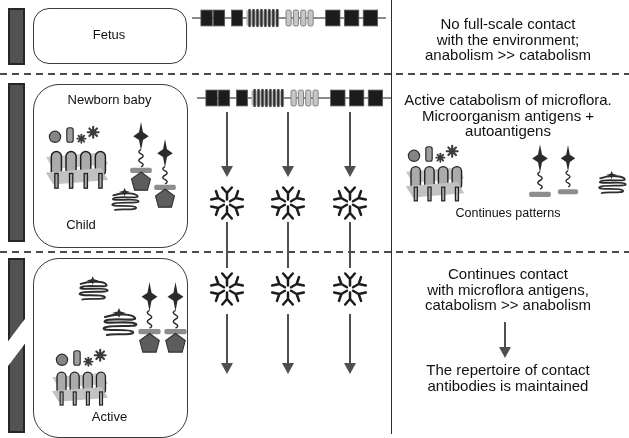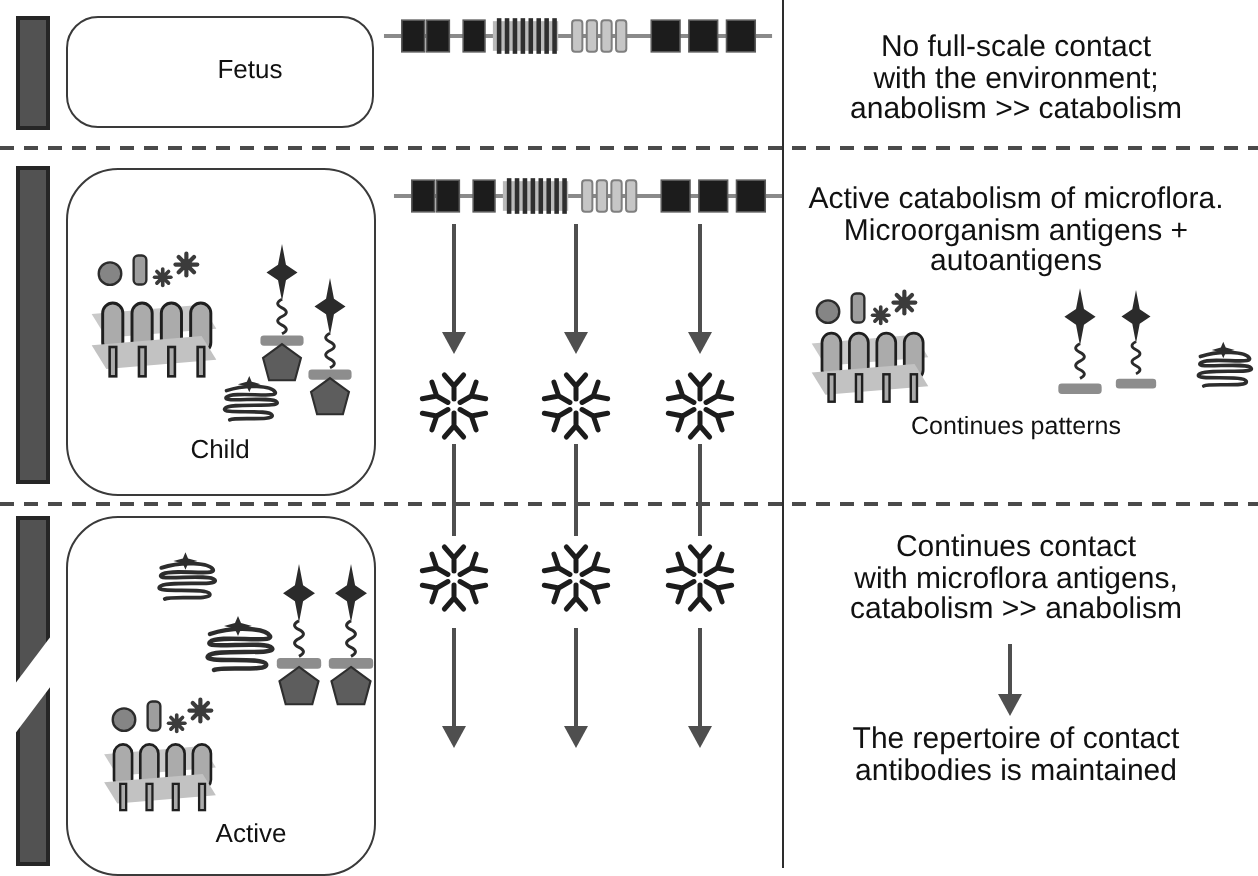--- a/index.html
+++ b/index.html
@@ -1,20 +1,20 @@
 <!DOCTYPE html>
 <html><head>
 <meta charset="utf-8">
 <style>
   html,body{margin:0;padding:0;background:#fff;}
   #fig{position:relative;width:629px;height:438px;background:#fff;overflow:hidden;
        font-family:"Liberation Sans",sans-serif;color:#111;}
   .bar{position:absolute;width:13px;background:#525252;border:2.5px solid #262626;z-index:0;}
   .panel{position:absolute;background:#fff;border:1.5px solid #3a3a3a;z-index:2;}
-  .stage-label{position:absolute;text-align:center;font-size:13px;z-index:3;padding-left:16px;}
+  .stage-label{position:absolute;text-align:center;font-size:13px;z-index:3;}
   .note{position:absolute;left:397px;width:222px;text-align:center;font-size:15px;
         line-height:15.5px;white-space:pre-line;}
   .dash{position:absolute;left:0;width:629px;height:2px;
         background:repeating-linear-gradient(90deg,#4a4a4a 0 7px,transparent 7px 12px);}
   .divider{position:absolute;left:391px;top:0;height:434px;border-left:1.6px solid #2d2d2d;}
   .vline{position:absolute;width:0;border-left:2.2px solid #4f4f4f;}
   .varrow{position:absolute;width:0;border-left:2.4px solid #4f4f4f;}
   .varrow::after{content:"";position:absolute;left:-7px;bottom:-11px;width:0;height:0;
         border-left:6px solid transparent;border-right:6px solid transparent;
         border-top:11px solid #4f4f4f;}
@@ -136,21 +136,22 @@
   <div class="stage-label" style="left:33px;width:152px;top:27px">Fetus</div>
   <svg class="ico" style="left:191px;top:8px" width="198" height="20">
       <use href="#sym-gene-locus"></use>
     </svg>
   <div class="note" style="top:16px">No full-scale contact
 with the environment;
 anabolism &gt;&gt; catabolism</div>
 
   <div class="bar" style="left:8px;top:83px;height:155px"></div>
   <div class="panel" style="left:33px;top:84px;width:153px;height:162px;border-radius:26px"></div>
-  <div class="stage-label" style="left:33px;width:122px;top:217px">Child</div>
+  <div class="stage-label" style="left:33px;width:153px;top:92px">Newborn baby</div>
+  <div class="stage-label" style="left:20px;width:122px;top:217px">Child</div>
 
   <svg class="ico" style="left:47px;top:125px" width="56" height="20">
       <use href="#sym-antigen-cluster"></use>
     </svg>
   <svg class="ico" style="left:44px;top:142px" width="66" height="52">
       <use href="#sym-receptors"></use>
     </svg>
   <svg class="ico" style="left:128px;top:122px" width="26" height="69">
       <use href="#sym-star-spring-bar-pentagon"></use>
     </svg>

